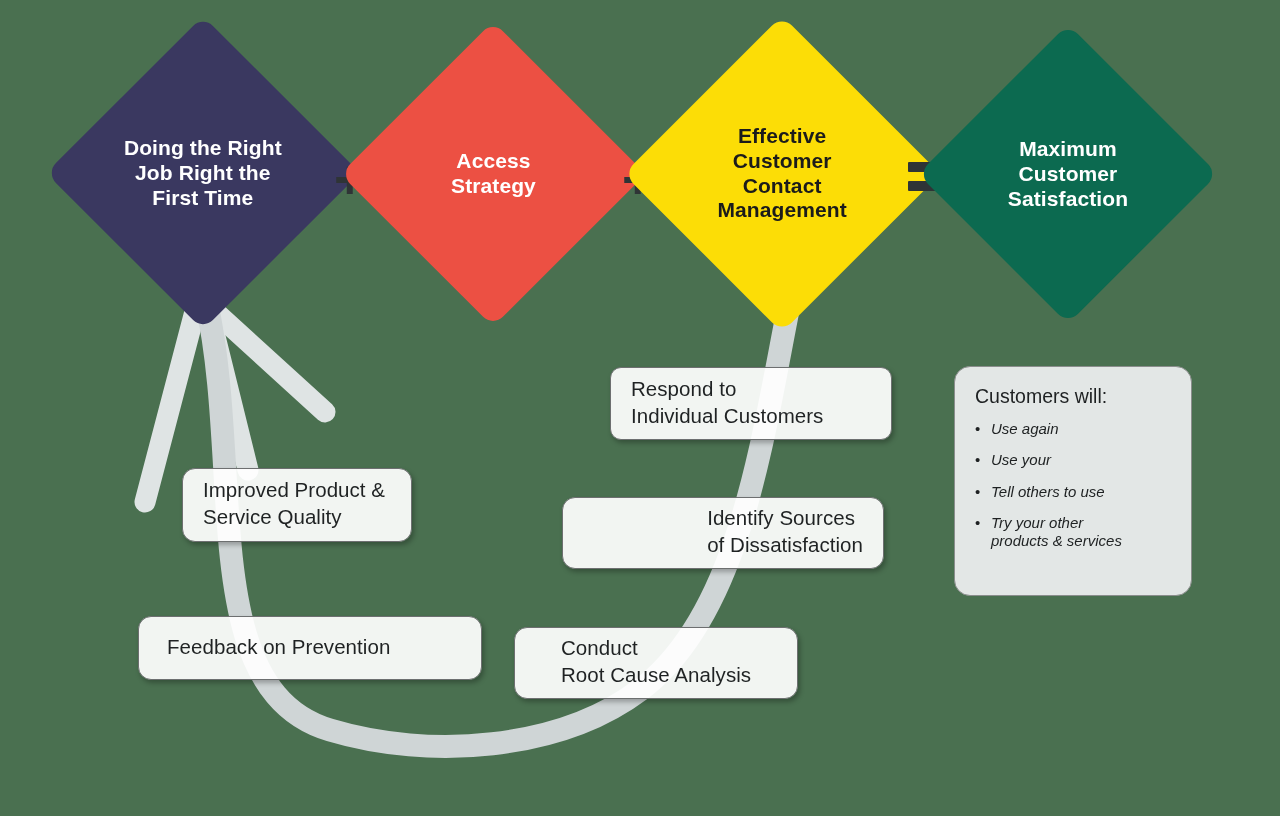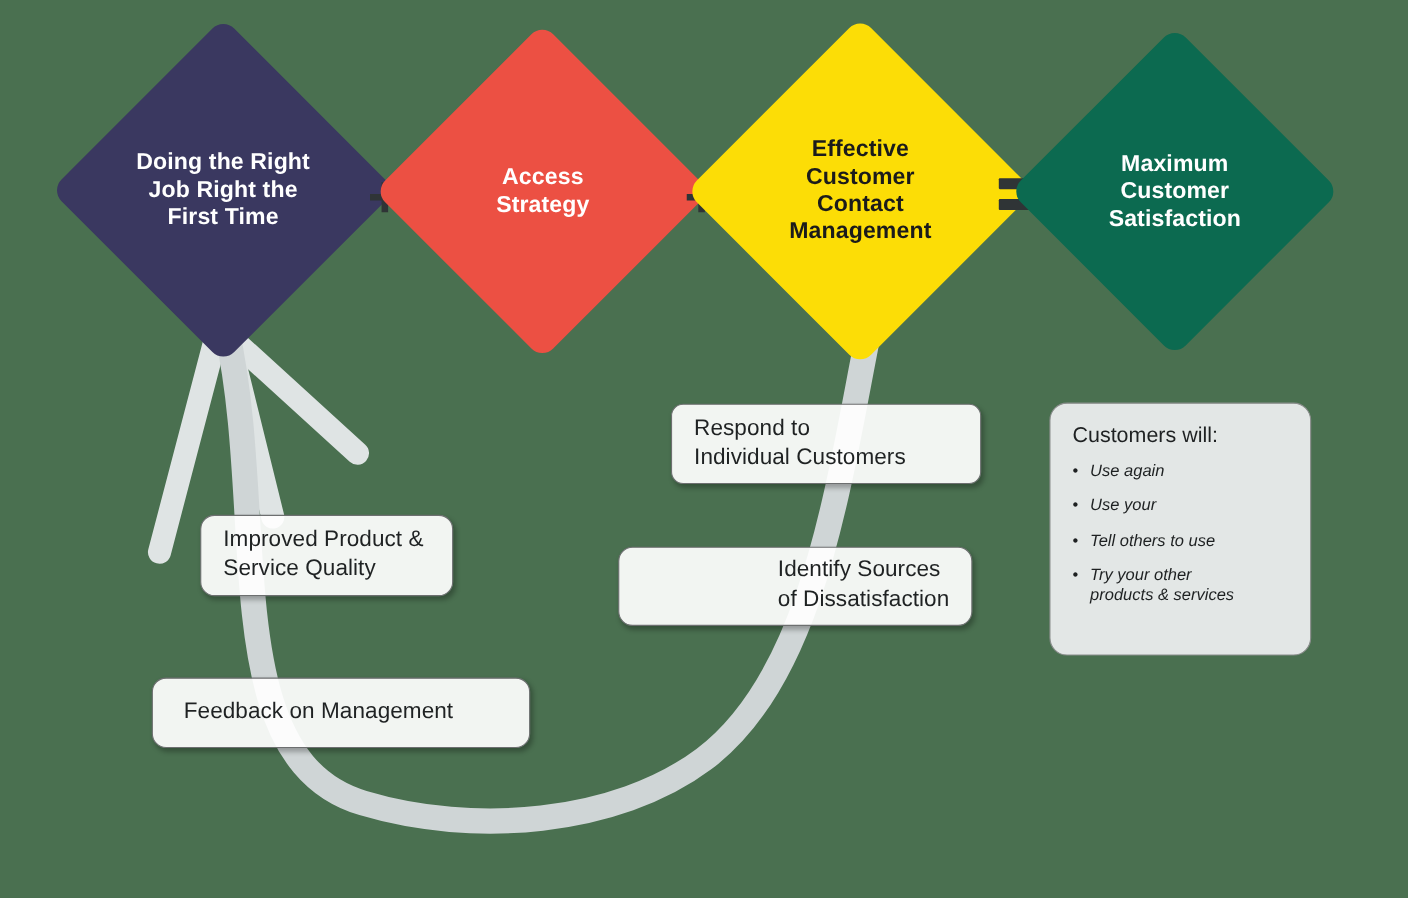--- a/index.html
+++ b/index.html
@@ -201,33 +201,37 @@
 Customer
 Satisfaction</span>
   </div>
 
   <div class="callout" id="box-improved">
     <span class="ctext">Improved Product &amp;
 Service Quality</span>
   </div>
 
   <div class="callout" id="box-feedback">
-    <span class="ctext">Feedback on Management</span>
+    <span class="ctext">Feedback on Prevention</span>
   </div>
 
   <div class="callout" id="box-respond">
     <span class="ctext">Respond to
 Individual Customers</span>
   </div>
 
   <div class="callout" id="box-identify">
     <span class="ctext">Identify Sources
 of Dissatisfaction</span>
   </div>
 
+  <div class="callout" id="box-conduct">
+    <span class="ctext">Conduct
+Root Cause Analysis</span>
+  </div>
 
   <div id="panel-customers">
     <div class="ptitle">Customers will:</div>
     <ul>
       <li>Use again</li>
       <li>Use your</li>
       <li>Tell others to use</li>
       <li>Try your other
 products &amp; services</li>
     </ul>

